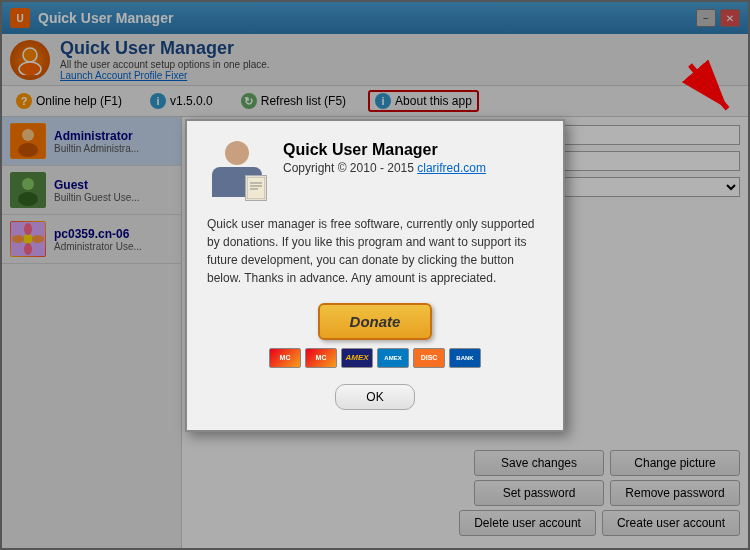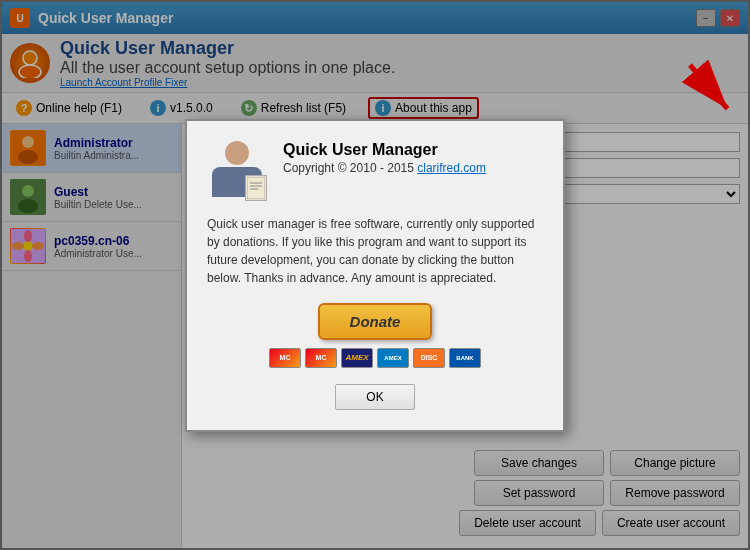--- a/index.html
+++ b/index.html
@@ -105,21 +105,21 @@
     .app-title-block {
       display: flex;
       flex-direction: column;
     }
     .app-main-title {
       font-size: 18px;
       font-weight: bold;
       color: #1a4a8a;
     }
     .app-subtitle {
-      font-size: 16px;
+      font-size: 10px;
       color: #444;
     }
     .app-link {
       font-size: 10px;
       color: #0066cc;
       text-decoration: underline;
       cursor: pointer;
     }
 
     
@@ -433,21 +433,21 @@
     .modal-footer {
       display: flex;
       justify-content: center;
     }
     .ok-btn {
       padding: 5px 30px;
       font-size: 12px;
       border: 1px solid #aaa;
       background: linear-gradient(180deg, #f5f5f5, #e0e0e0);
       cursor: pointer;
-      border-radius: 2px;
+      border-radius: 10px;
     }
 
     
     .red-arrow {
       position: absolute;
       top: 50px;
       right: 80px;
       width: 120px;
       height: 80px;
       pointer-events: none;
@@ -533,21 +533,21 @@
       <div class="user-item">
         <div class="user-avatar green">
           <svg width="34" height="34" viewBox="0 0 34 34">
             <rect width="34" height="34" fill="#558844"></rect>
             <circle cx="17" cy="11" r="6" fill="#88cc66"></circle>
             <ellipse cx="17" cy="26" rx="10" ry="7" fill="#336622"></ellipse>
           </svg>
         </div>
         <div class="user-info">
           <div class="user-name">Guest</div>
-          <div class="user-type">Builtin Delete Use...</div>
+          <div class="user-type">Builtin Guest Use...</div>
         </div>
       </div>
 
       <div class="user-item">
         <div class="user-avatar flower">
           <svg width="34" height="34" viewBox="0 0 34 34">
             <rect width="34" height="34" fill="#ddaaff"></rect>
             <circle cx="17" cy="17" r="5" fill="#ffdd00"></circle>
             <ellipse cx="17" cy="7" rx="4" ry="6" fill="#ff6688"></ellipse>
             <ellipse cx="17" cy="27" rx="4" ry="6" fill="#ff6688"></ellipse>

